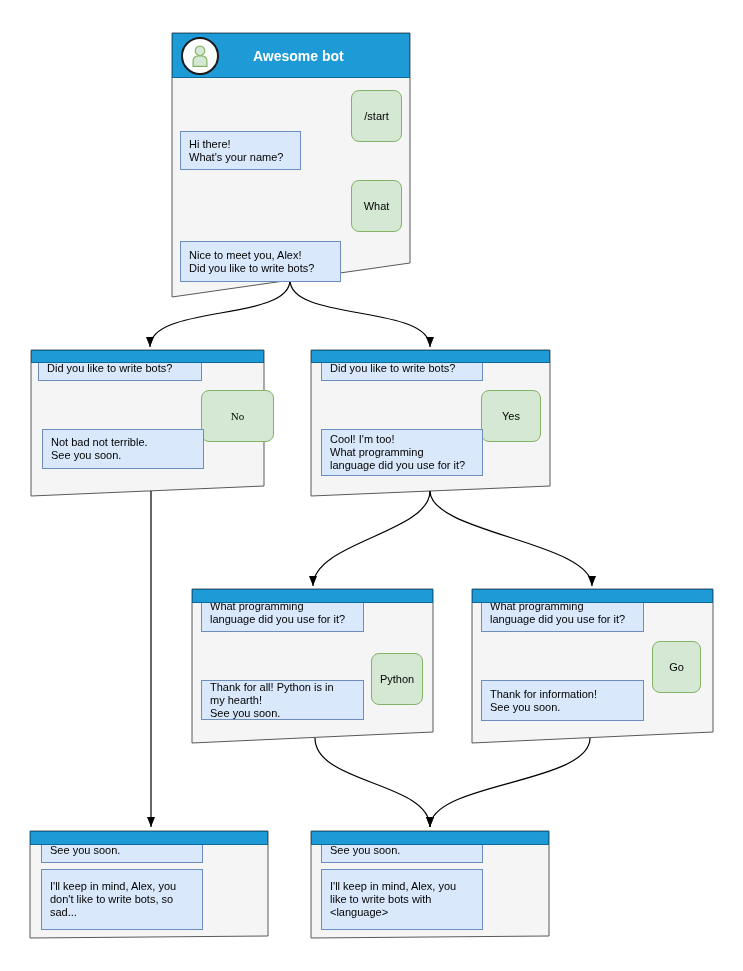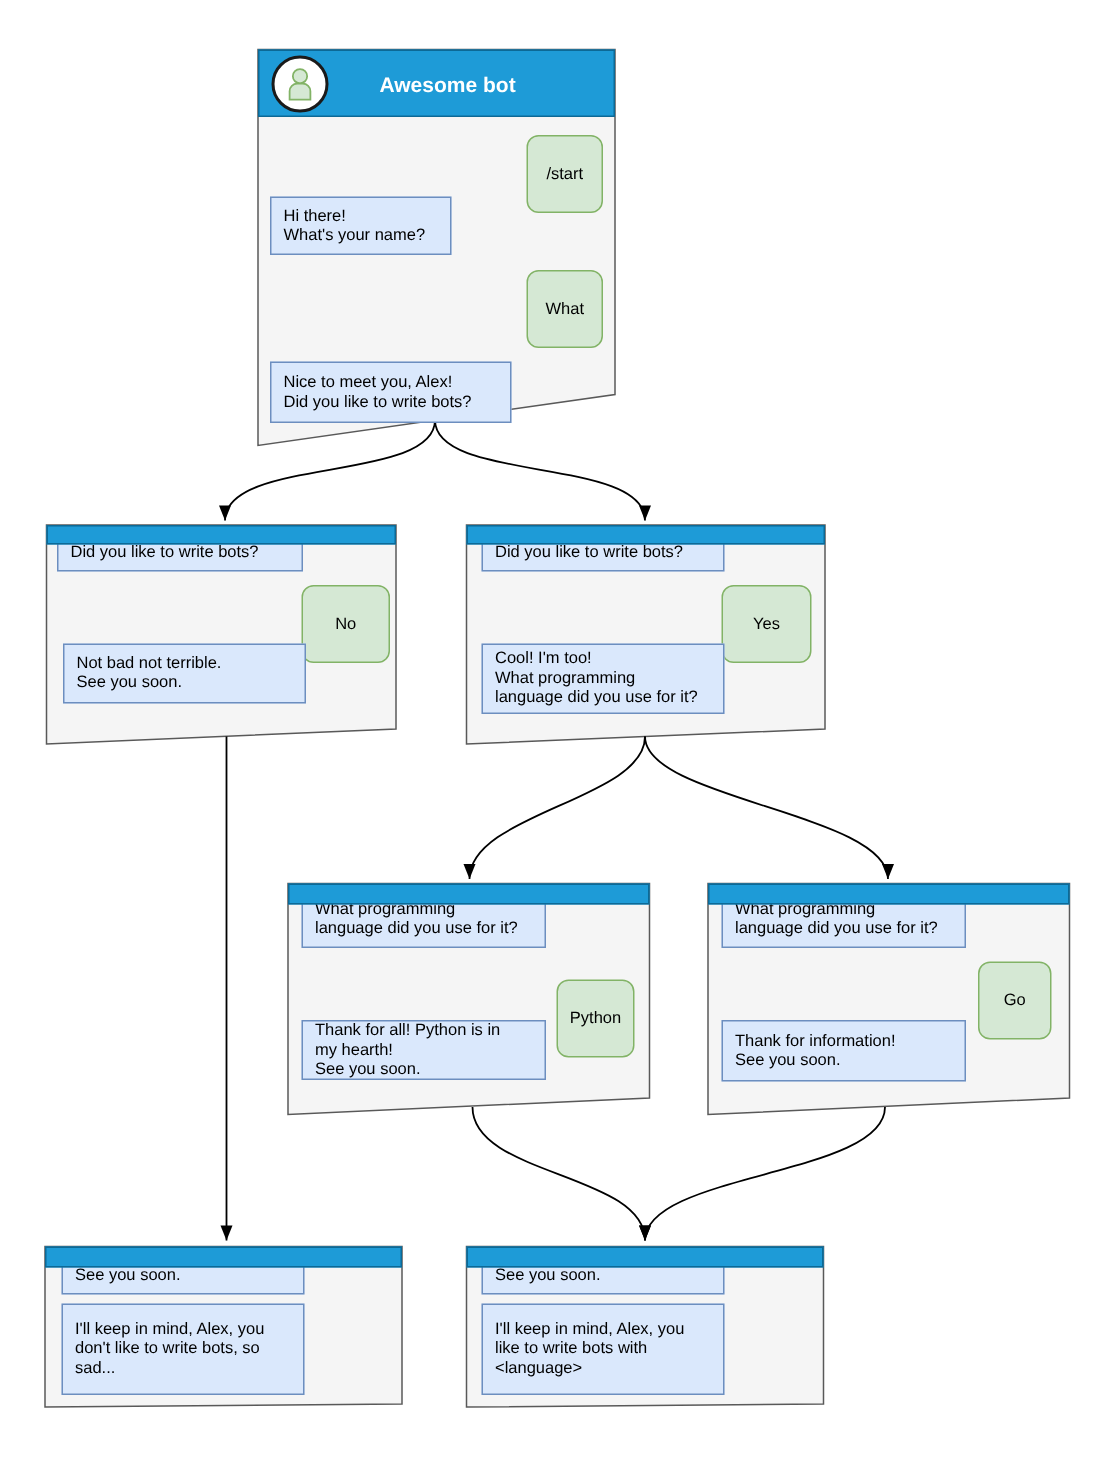--- a/index.html
+++ b/index.html
@@ -76,21 +76,21 @@
   </div>
   <div class="bubble reply" style="left:351px;top:90px;width:51px;height:30px;">/start</div>
   <div class="bubble msg" style="left:180px;top:131px;width:121px;height:39px;">Hi there!
 What's your name?</div>
   <div class="bubble reply" style="left:351px;top:180px;width:51px;height:31px;">What</div>
   <div class="bubble msg" style="left:180px;top:220px;width:161px;height:41px;margin-top:21px;">Nice to meet you, Alex!
 Did you like to write bots?</div>
 
   <div class="hdr" style="left:31px;top:350px;width:233px;height:13px;"></div>
   <div class="bubble msg" style="left:38px;top:356px;width:164px;">Did you like to write bots?</div>
-  <div class="bubble reply" style="left:201px;top:390px;width:59px;height:30px;">No</div>
+  <div class="bubble reply" style="left:201px;top:390px;width:73px;height:30px;font-family:Liberation Serif, serif;">No</div>
   <div class="bubble msg" style="left:42px;top:429px;width:162px;height:40px;">Not bad not terrible.
 See you soon.</div>
 
   <div class="hdr" style="left:311px;top:350px;width:239px;height:13px;"></div>
   <div class="bubble msg" style="left:321px;top:356px;width:162px;">Did you like to write bots?</div>
   <div class="bubble reply" style="left:481px;top:390px;width:60px;height:31px;">Yes</div>
   <div class="bubble msg" style="left:321px;top:429px;width:162px;height:47px;">Cool! I'm too!
 What programming
 language did you use for it?</div>
 

